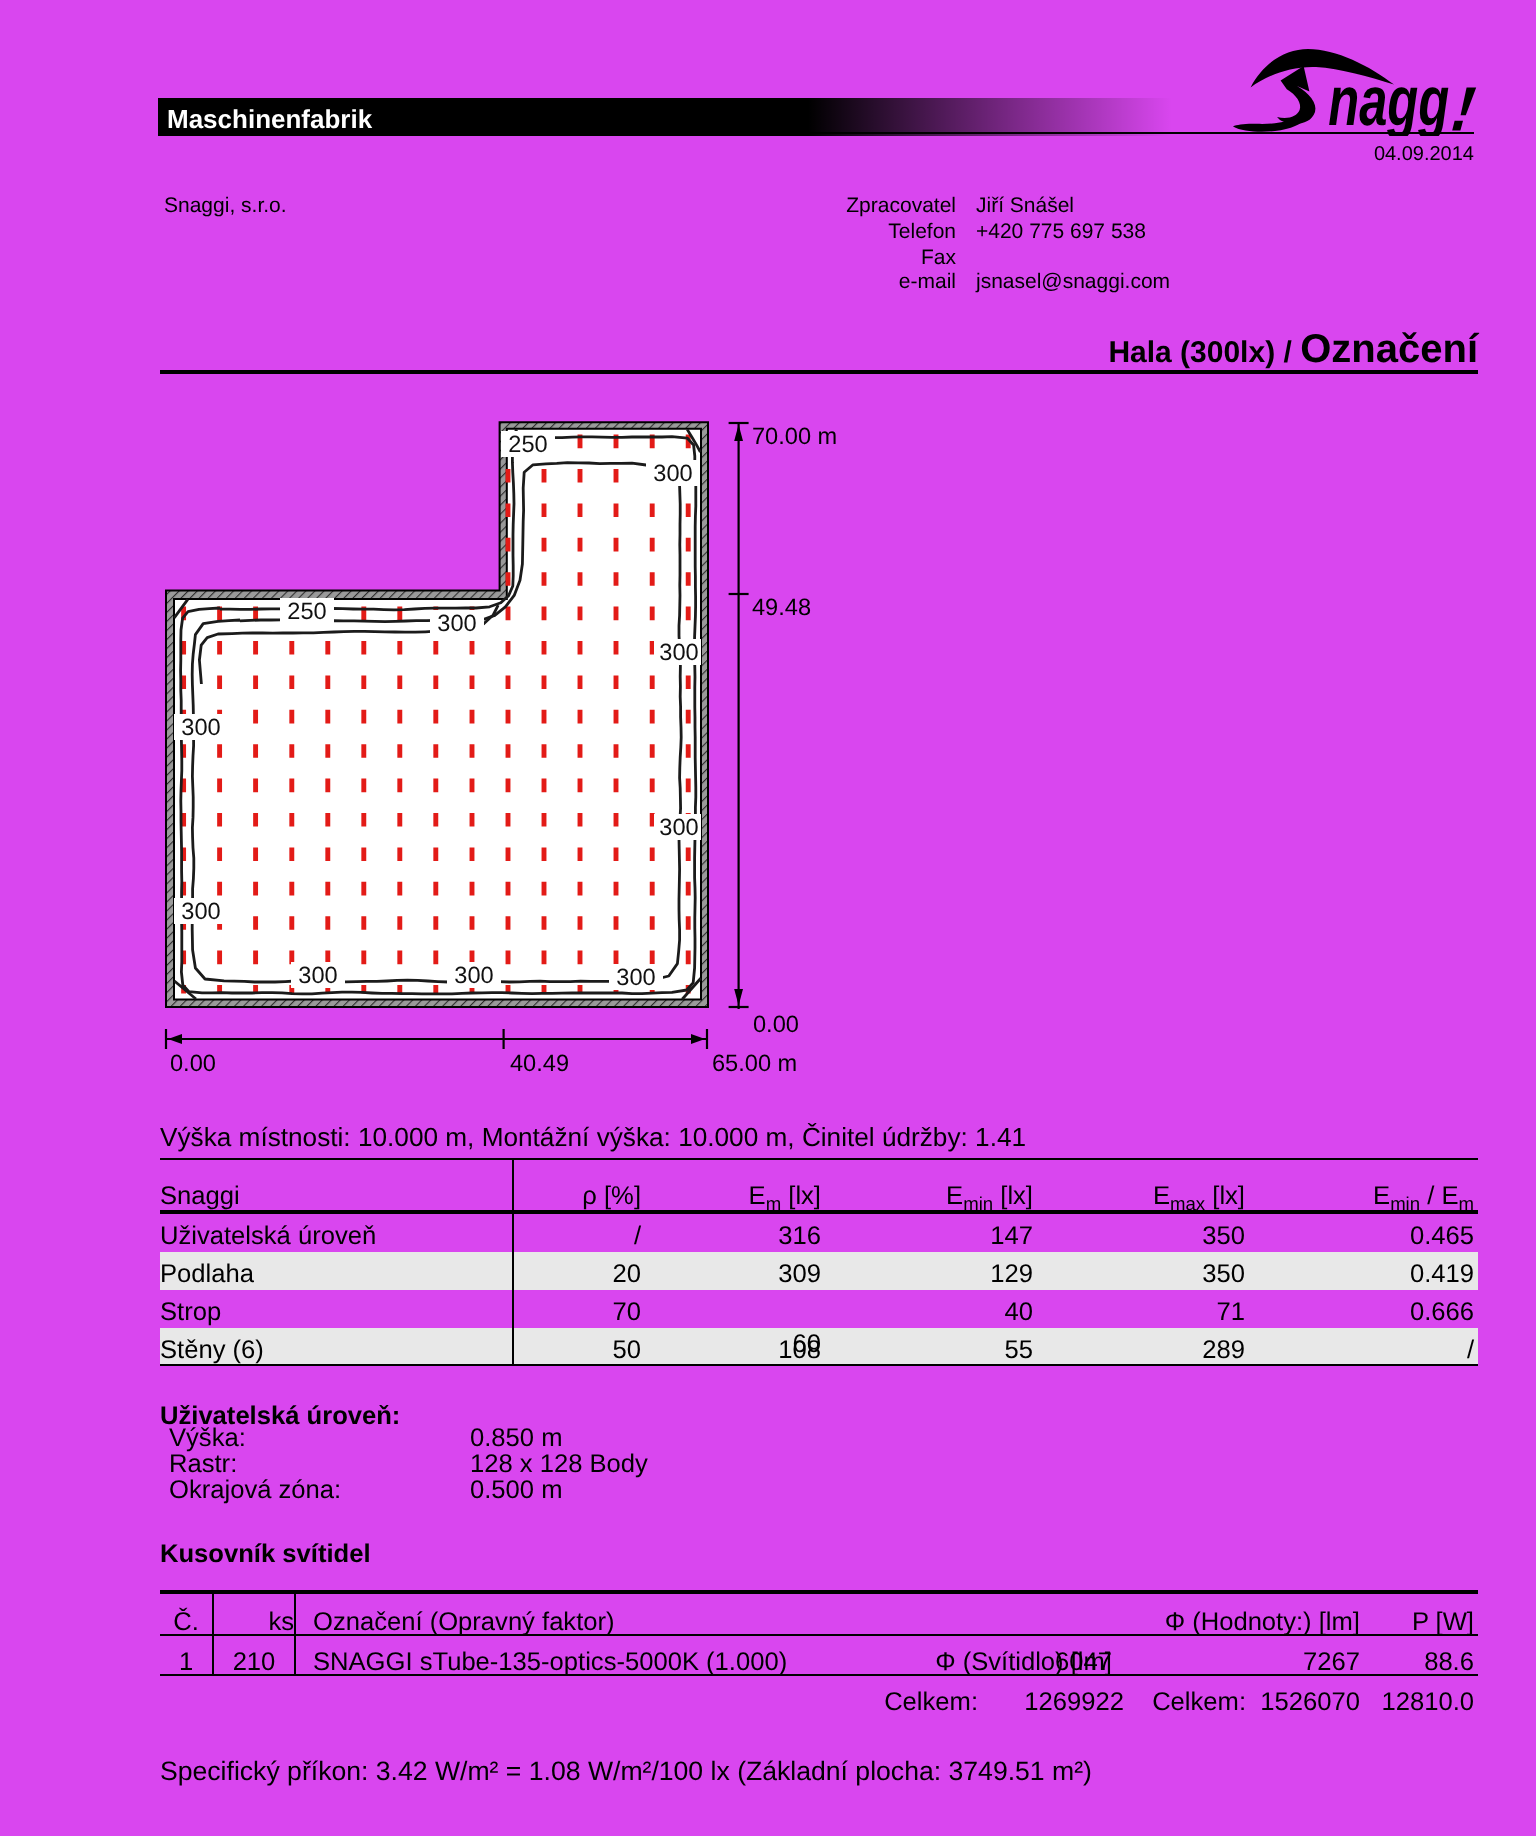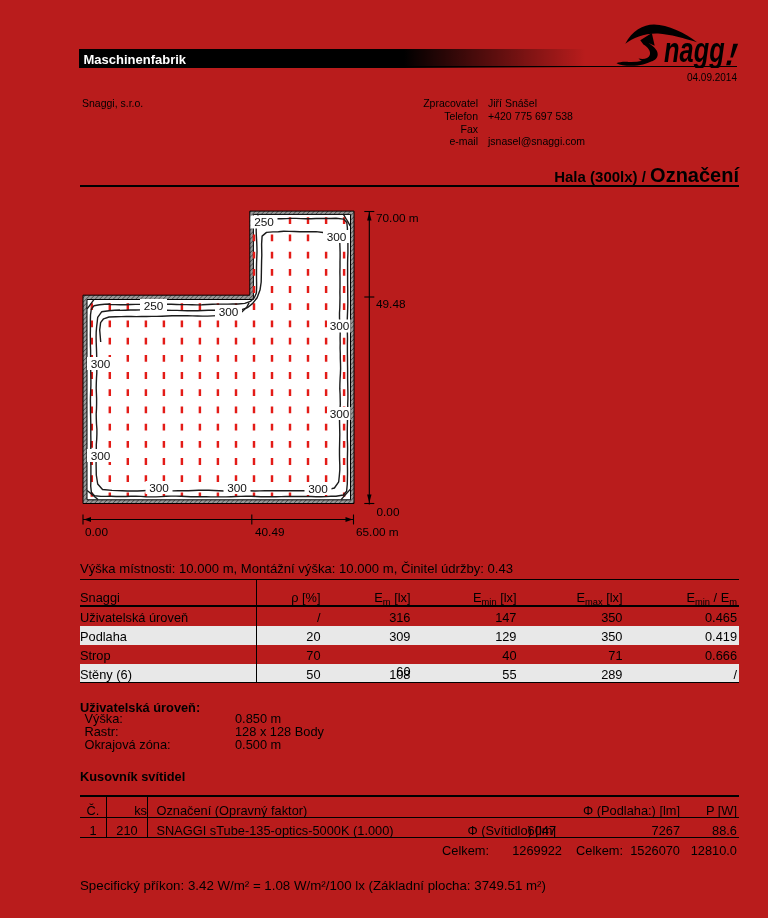--- a/index.html
+++ b/index.html
@@ -1,16 +1,16 @@
 <!DOCTYPE html>
 <html><head><meta charset="utf-8">
 <style>
 html,body{margin:0;padding:0;background:#fff;}
 body{font-family:"Liberation Sans",sans-serif;color:#000;}
-#page{position:relative;width:768px;height:918px;overflow:hidden;background:#b91c1c;font-size:12.8px;}
+#page{position:relative;width:768px;height:918px;overflow:hidden;background:#d946ef;font-size:12.8px;}
 .abs{position:absolute;white-space:nowrap;}
 .r{text-align:right;}
 sub{font-size:9.3px;vertical-align:baseline;position:relative;top:2.5px;}
 </style></head>
 <body>
 <div id="page">
 
 <div class="abs" style="left:79px;top:65.8px;width:658px;height:1.6px;background:#000;"></div>
 
 <div class="abs" style="left:79px;top:48.7px;width:551px;height:19.6px;background:linear-gradient(90deg,#000 0%,#000 59%,rgba(0,0,0,0) 92%);"></div>
@@ -125,21 +125,21 @@
 </g>
 <path d="M84,519.5 L91,517 L91,522 Z" fill="#000"></path>
 <path d="M352.5,519.5 L345.5,517 L345.5,522 Z" fill="#000"></path>
 <g font-family="Liberation Sans, sans-serif" font-size="11.8" fill="#000">
 <text x="85" y="535.5">0.00</text>
 <text x="255" y="535.5">40.49</text>
 <text x="356" y="535.5">65.00 m</text>
 </g>
 </svg>
 
-<div class="abs" style="left:80px;top:561px;font-size:13.1px;">Výška místnosti: 10.000 m, Montážní výška: 10.000 m, Činitel údržby: 0.43</div>
+<div class="abs" style="left:80px;top:561px;font-size:13.1px;">Výška místnosti: 10.000 m, Montážní výška: 10.000 m, Činitel údržby: 1.41</div>
 
 
 <div class="abs" style="left:80px;top:625.5px;width:659px;height:19px;background:#e8e8e8;"></div>
 <div class="abs" style="left:80px;top:663.5px;width:659px;height:19px;background:#e8e8e8;"></div>
 <div class="abs" style="left:80px;top:578.8px;width:659px;height:1.2px;background:#000;"></div>
 <div class="abs" style="left:80px;top:605.4px;width:659px;height:1.2px;background:#000;"></div>
 <div class="abs" style="left:80px;top:681.8px;width:659px;height:1.2px;background:#000;"></div>
 <div class="abs" style="left:256px;top:578.8px;width:1.2px;height:104px;background:#000;"></div>
 
 <div class="abs" style="left:80px;top:590px;">Snaggi</div>
@@ -188,21 +188,21 @@
 <div class="abs" style="left:80px;top:795.4px;width:659px;height:1.2px;background:#000;"></div>
 <div class="abs" style="left:80px;top:817px;width:659px;height:1.2px;background:#000;"></div>
 <div class="abs" style="left:80px;top:837px;width:659px;height:1.2px;background:#000;"></div>
 <div class="abs" style="left:105.6px;top:795.4px;width:1.2px;height:42.8px;background:#000;"></div>
 <div class="abs" style="left:147.2px;top:795.4px;width:1.2px;height:42.8px;background:#000;"></div>
 
 <div class="abs" style="left:80px;top:802.5px;width:26px;text-align:center;">Č.</div>
 <div class="abs" style="left:107px;top:802.5px;width:40px;text-align:right;">ks</div>
 <div class="abs" style="left:156.5px;top:802.5px;">Označení (Opravný faktor)</div>
 <div class="abs r" style="left:406px;top:802.5px;width:150px;margin-top:20px;">Φ (Svítidlo) [lm]</div>
-<div class="abs r" style="left:530px;top:802.5px;width:150px;">Φ (Podlaha:) [lm]</div>
+<div class="abs r" style="left:530px;top:802.5px;width:150px;">Φ (Hodnoty:) [lm]</div>
 <div class="abs r" style="left:637px;top:802.5px;width:100px;">P [W]</div>
 
 <div class="abs" style="left:80px;top:822.5px;width:26px;text-align:center;">1</div>
 <div class="abs" style="left:107px;top:822.5px;width:40px;text-align:center;">210</div>
 <div class="abs" style="left:156.5px;top:822.5px;">SNAGGI sTube-135-optics-5000K (1.000)</div>
 <div class="abs r" style="left:406px;top:822.5px;width:150px;">6047</div>
 <div class="abs r" style="left:530px;top:822.5px;width:150px;">7267</div>
 <div class="abs r" style="left:637px;top:822.5px;width:100px;">88.6</div>
 
 <div class="abs r" style="left:389px;top:842.5px;width:100px;">Celkem:</div>

